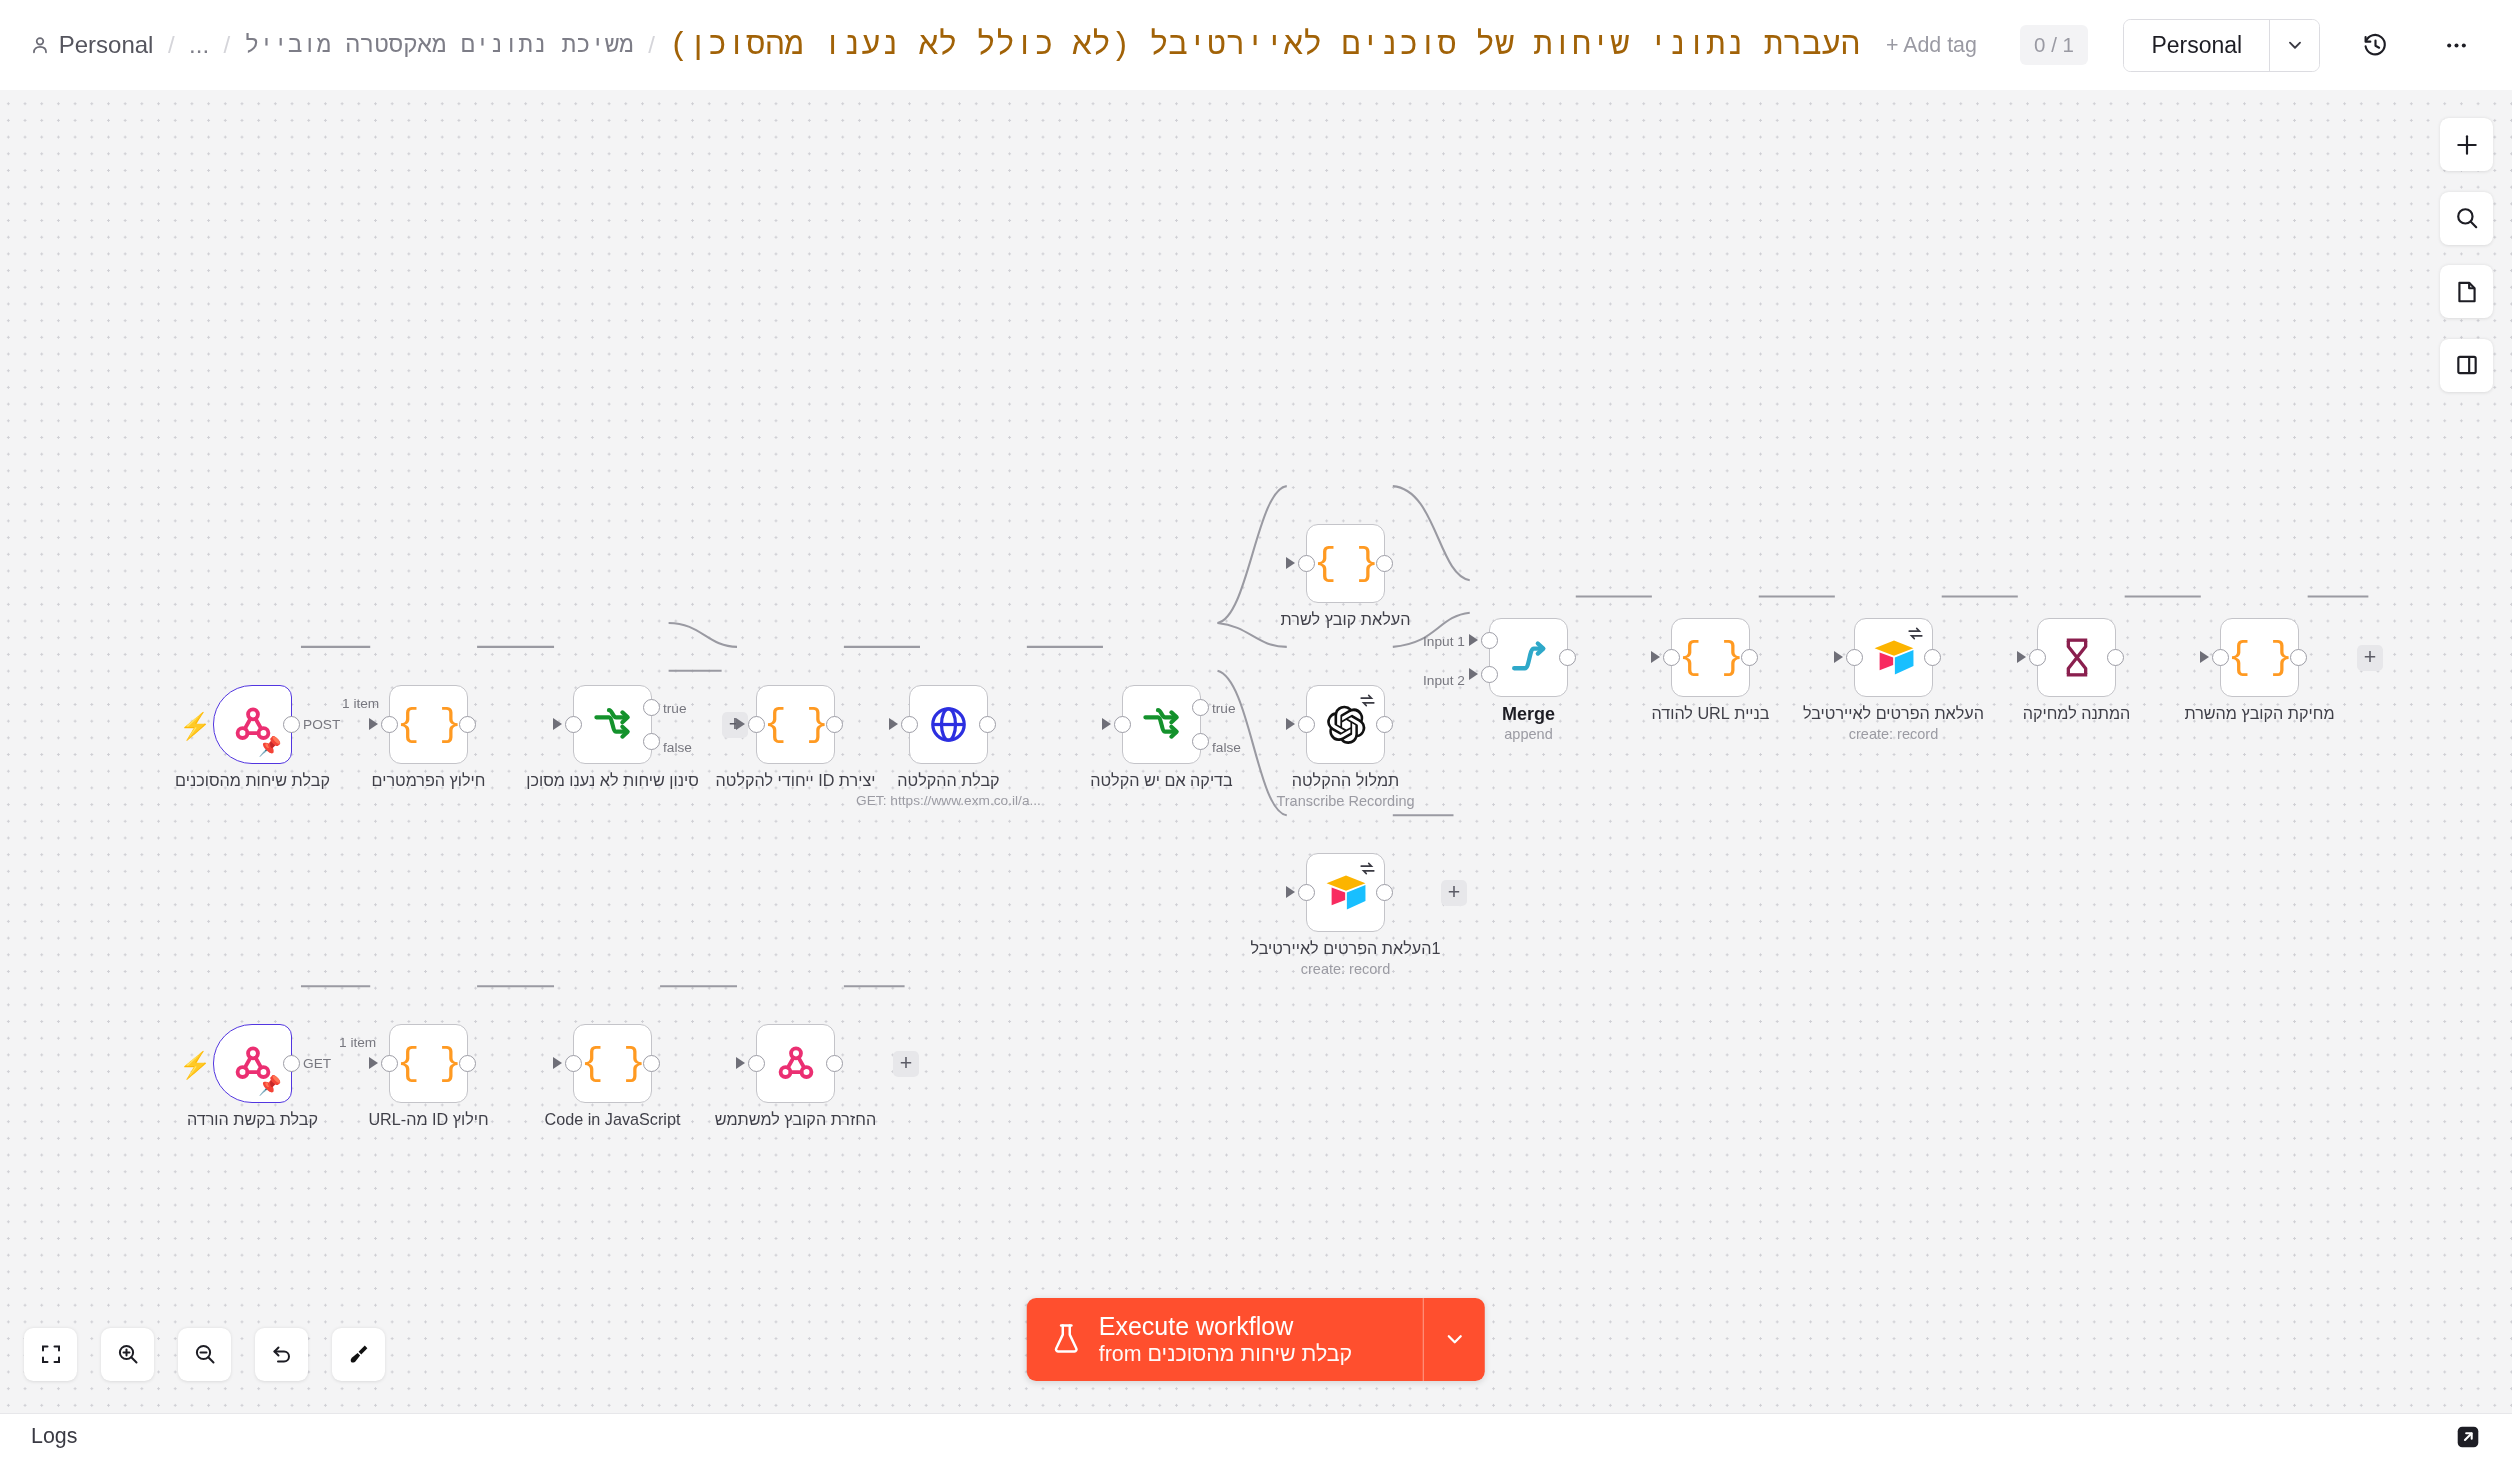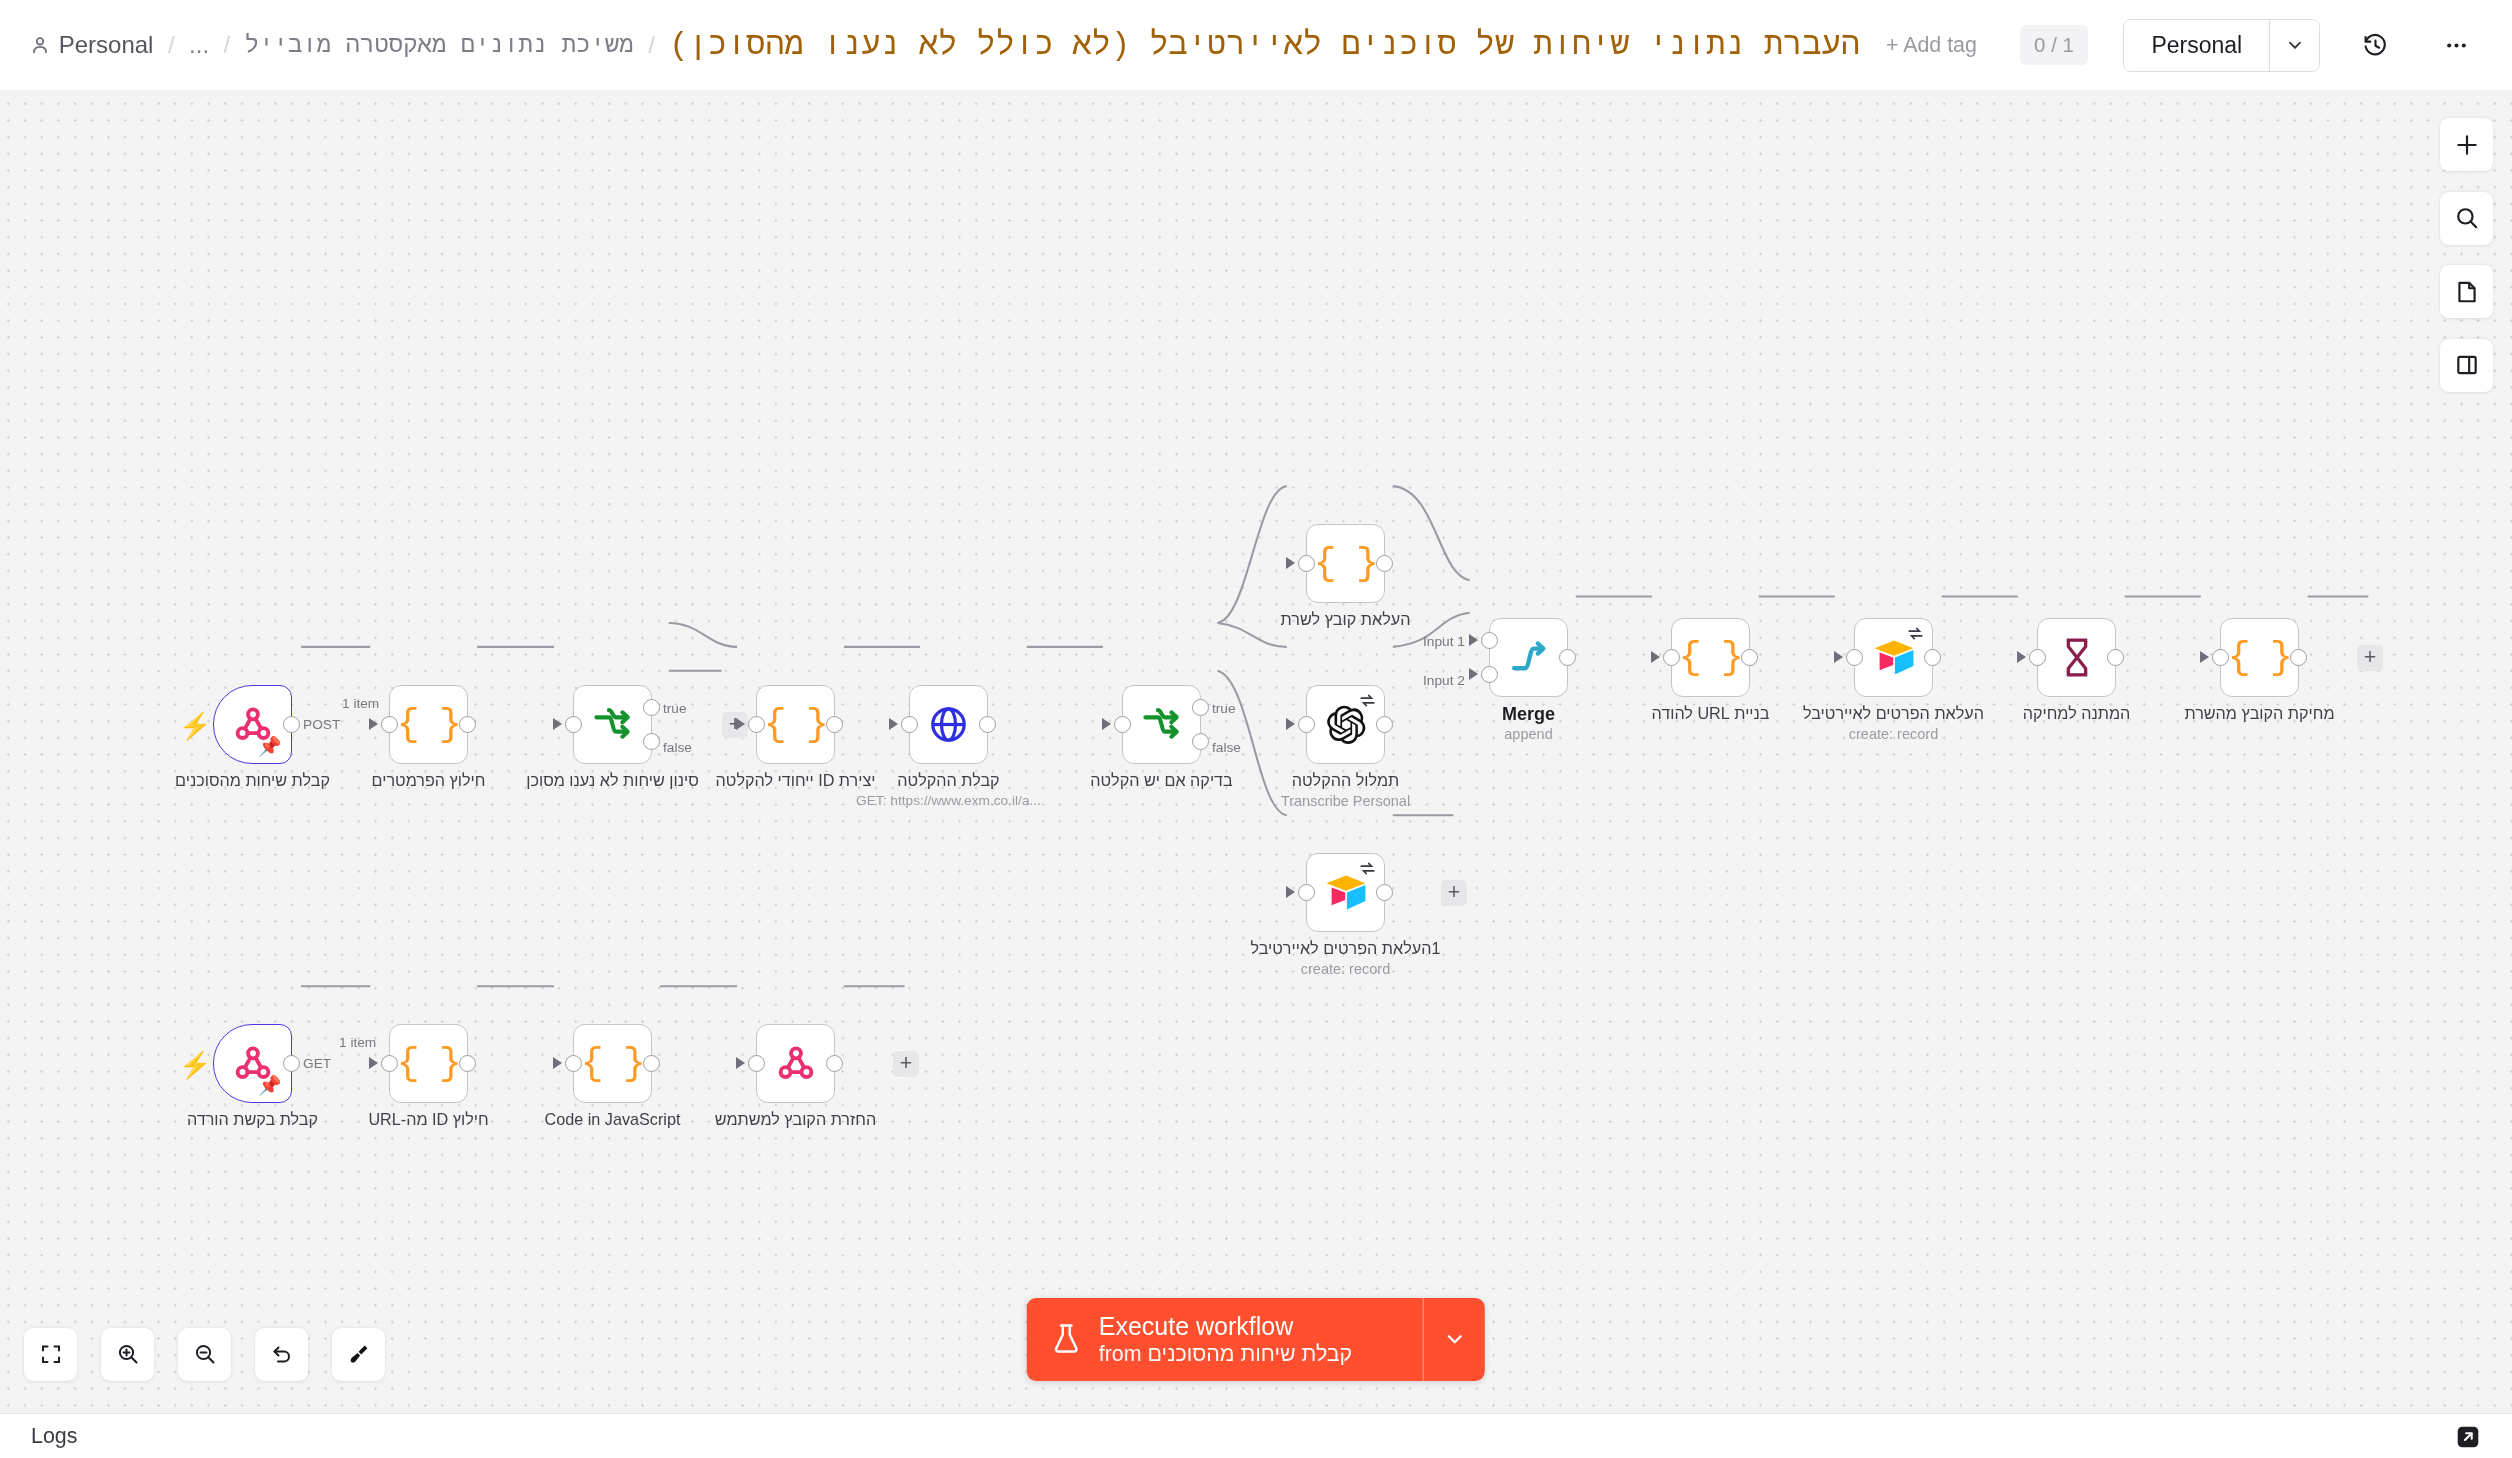--- a/index.html
+++ b/index.html
@@ -361,21 +361,21 @@
         </svg>
         <svg width="43" height="43" viewBox="0 0 24 24">
           <path fill="#111111" d="M21.6 10.1a5.3 5.3 0 0 0-.45-4.37 5.4 5.4 0 0 0-5.8-2.58A5.35 5.35 0 0 0 11.3 1.5a5.4 5.4 0 0 0-5.15 3.73 5.33 5.33 0 0 0-3.56 2.59 5.4 5.4 0 0 0 .66 6.33 5.3 5.3 0 0 0 .45 4.37 5.4 5.4 0 0 0 5.8 2.58 5.34 5.34 0 0 0 4.03 1.8 5.4 5.4 0 0 0 5.16-3.74 5.33 5.33 0 0 0 3.56-2.58 5.4 5.4 0 0 0-.65-6.33Zm-8.07 11.3a4 4 0 0 1-2.57-.93l.13-.07 4.27-2.47a.7.7 0 0 0 .35-.6V11.3l1.8 1.05v4.98a4.02 4.02 0 0 1-3.98 4.07ZM4.9 17.75a4 4 0 0 1-.48-2.69l.13.08 4.27 2.46a.69.69 0 0 0 .7 0l5.21-3.01v2.08l-4.32 2.5a4.02 4.02 0 0 1-5.5-1.42ZM3.78 8.53a4 4 0 0 1 2.09-1.76v5.07a.69.69 0 0 0 .34.6l5.2 3-1.8 1.04-4.32-2.49a4.02 4.02 0 0 1-1.5-5.46Zm14.83 3.45-5.2-3.02 1.79-1.03 4.32 2.49a4.01 4.01 0 0 1-.62 7.24v-5.07a.7.7 0 0 0-.29-.61Zm1.79-2.7-.13-.08-4.26-2.48a.69.69 0 0 0-.7 0l-5.2 3.01V7.65l4.31-2.49a4.01 4.01 0 0 1 5.98 4.15ZM9.13 12.99l-1.8-1.04V6.97a4.01 4.01 0 0 1 6.58-3.08l-.13.07-4.27 2.47a.69.69 0 0 0-.35.6l-.03 5.95Zm.98-2.11L12.43 9.5l2.33 1.34v2.68l-2.32 1.34-2.33-1.34v-2.69Z"></path>
         </svg>
         <div class="port in">
             <span class="arrowhead" style="left:-13.7px;"></span>
           </div>
         <div class="port out"></div>
       </div>
       <div class="node-label">תמלול ההקלטה</div>
-      <div class="node-sub">Transcribe Personal</div>
+      <div class="node-sub">Transcribe Recording</div>
     </div>
 
     <div class="node" style="left:1306px; top:791px;">
       <div class="node-box">
         <svg class="retry-badge" width="19" height="19" viewBox="0 0 24 24">
           <g fill="none" stroke="#3a3a43" stroke-width="2" stroke-linecap="round">
             <path d="M4 9 H17 L13.5 5.5"></path>
               <path d="M20 15 H7 L10.5 18.5"></path>
           </g>
         </svg>

